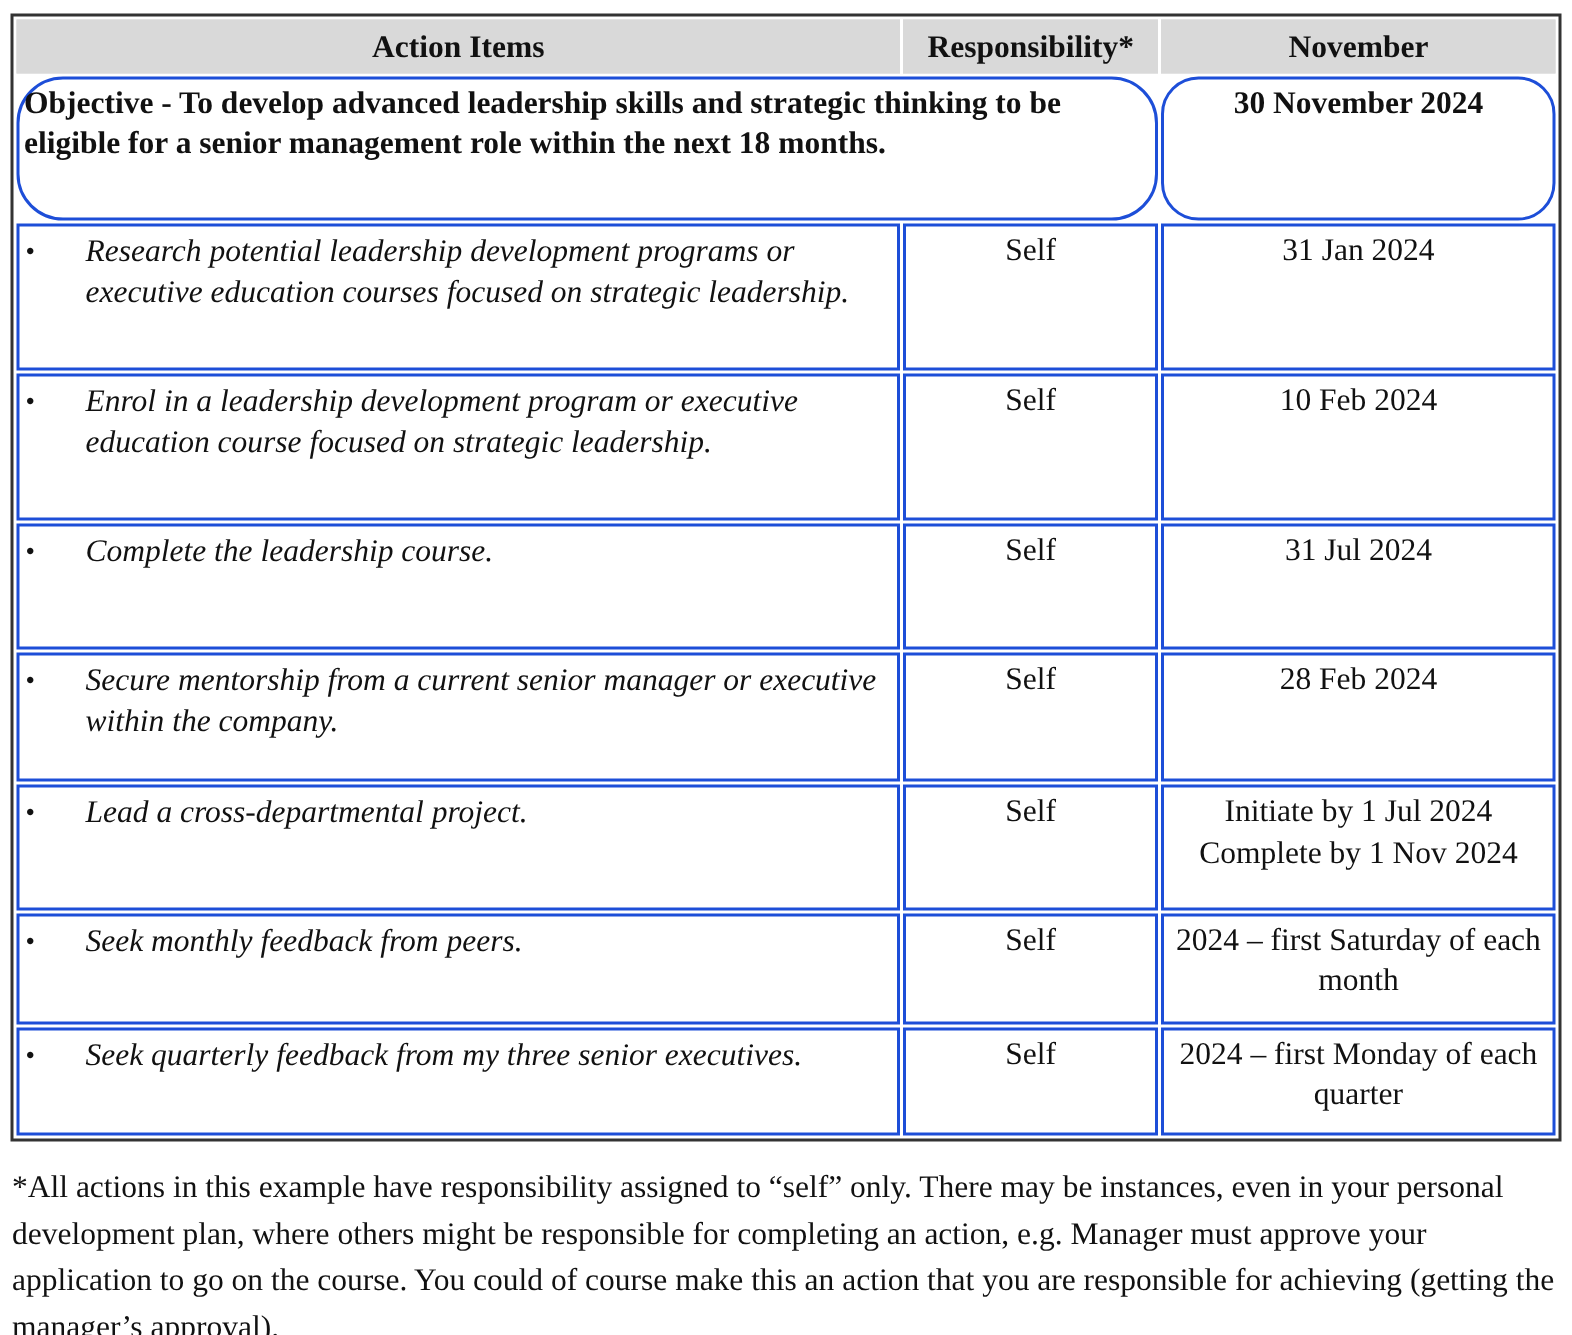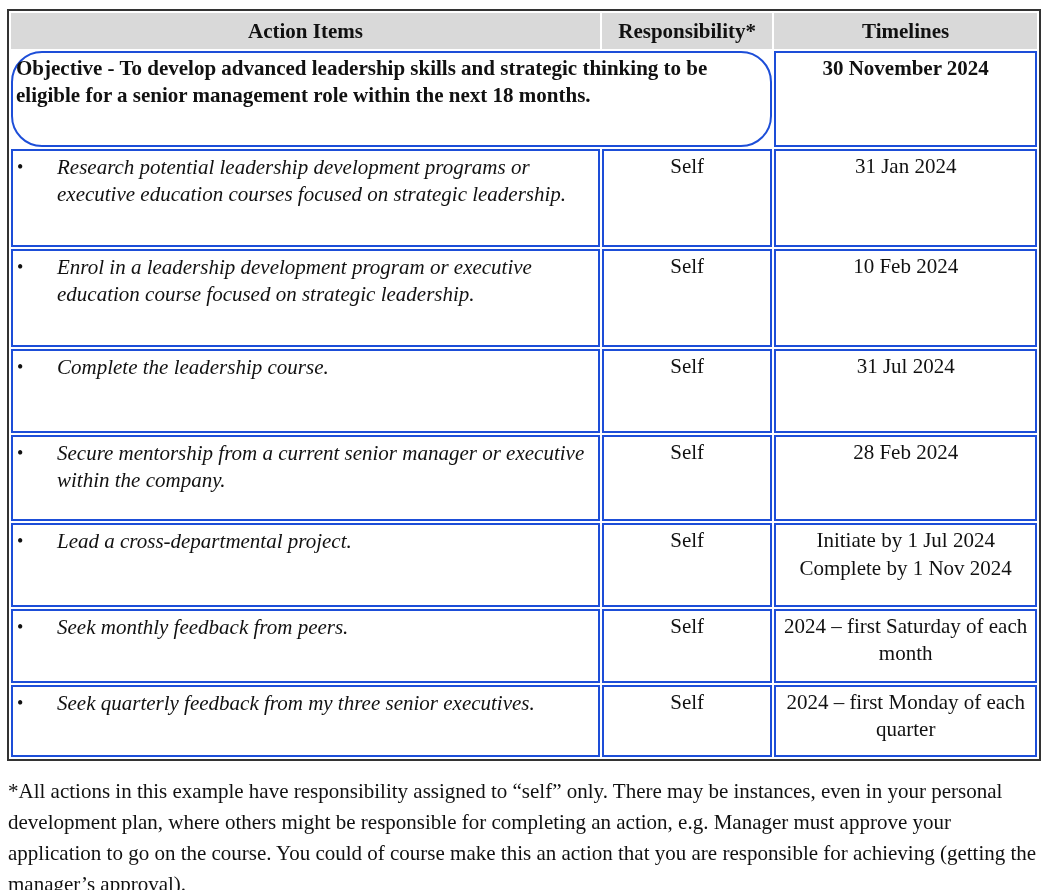--- a/index.html
+++ b/index.html
@@ -5,21 +5,21 @@
   html, body { margin: 0; padding: 0; background: #ffffff; }
   body { width: 1048px; height: 890px; position: relative; overflow: hidden;
          font-family: "Liberation Serif", "DejaVu Serif", serif; color: #111; }
   .table-wrap { position: absolute; left: 7px; top: 9px; width: 1030px;
                 border: 2px solid #333; background: #fff; }
   table { border-collapse: separate; border-spacing: 2px; width: 100%; table-layout: fixed; }
   td, th { border: 2px solid #1d4ed8; vertical-align: top; font-size: 21px; line-height: 27px; }
   th { background: #d9d9d9; font-weight: bold; text-align: center; padding: 3px 4px 2px; border-color: #d9d9d9; }
   .col-a { width: 574px; } .col-r { width: 166px; } .col-t { width: 256px; }
   .obj { font-weight: bold; padding: 2px 3px 0; border-radius: 31px; }
-  .obj-date { font-weight: bold; text-align: center; padding: 2px 4px 0; }
+  .obj-date { font-weight: bold; text-align: center; padding: 2px 4px 0; border-radius: 25px; }
   .item { display: flex; padding: 2px 3px 0; }
   .bullet { width: 40px; flex: 0 0 40px; font-size: 18px; }
   .item-text { flex: 1; font-style: italic; }
   .center { text-align: center; padding: 2px 7px 0; }
   .r1 td { height: 92px; } .r2 td { height: 92px; } .r3 td { height: 78px; }
   .r4 td { height: 80px; } .r5 td { height: 78px; } .r6 td { height: 68px; }
   .r7 td { height: 66px; } .r0 td { height: 90px; }
   .tline + .tline { margin-top: 1px; }
   .footnote { position: absolute; left: 8px; top: 776px; width: 1030px;
               font-size: 21px; line-height: 31px; }
@@ -31,21 +31,21 @@
   <table>
     <colgroup>
         <col class="col-a">
         <col class="col-r">
         <col class="col-t">
       </colgroup>
     <thead>
       <tr>
         <th>Action Items</th>
         <th>Responsibility*</th>
-        <th>Timelines</th>
+        <th>November</th>
       </tr>
     </thead>
     <tbody>
       <tr class="r0">
         <td colspan="2" class="obj">Objective - To develop advanced leadership skills and strategic thinking to be eligible for a senior management role within the next 18 months.</td>
         <td class="obj-date">30 November 2024</td>
       </tr>
     </tbody>
     <tbody id="rows">
         <tr class="r1">

